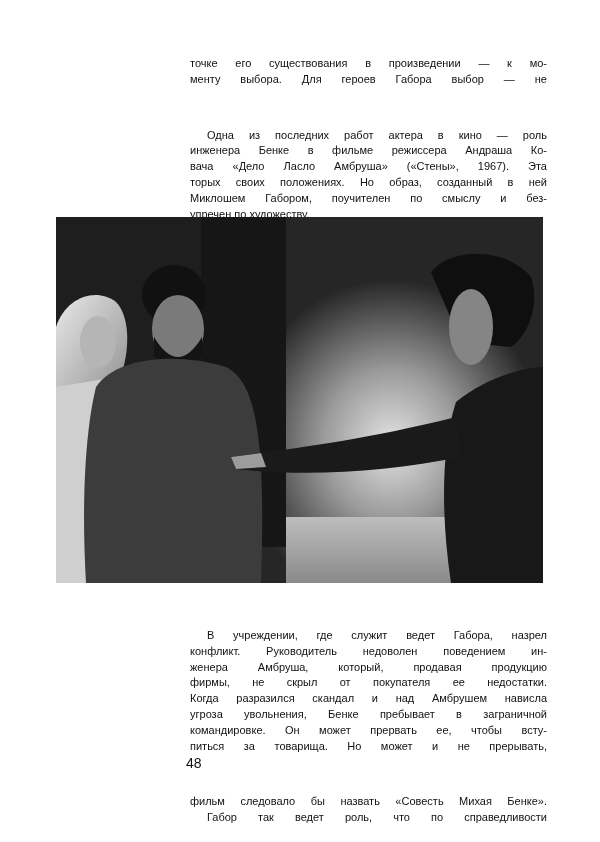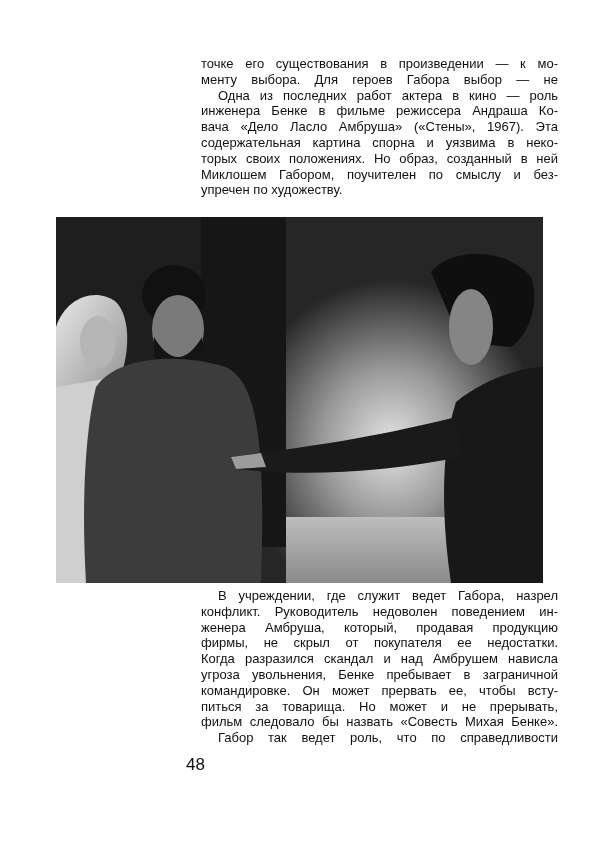--- a/index.html
+++ b/index.html
@@ -1,42 +1,41 @@
 <!DOCTYPE html>
 <html><head>
 <meta charset="utf-8">
 <style>
   html, body { margin:0; padding:0; background:#ffffff; }
   body { width:600px; height:842px; position:relative; overflow:hidden;
          font-family:"Liberation Sans", sans-serif; color:#111; }
-  .col { position:absolute; left:201px; width:357px; font-size:13px; line-height:15.8px; }
+  .col { position:absolute; left:190px; width:357px; font-size:11px; line-height:15.8px; }
   .col p { margin:0; text-align:justify; hyphens:manual; }
-  .col p.indent { text-indent:17px; }
+  .col p.indent { text-indent:17px;margin-top:40px; }
   .col p .ln { display:block; text-align:justify; text-align-last:justify; }
   .col p .ln.last { text-align-last:left; }
   #top { top:56px; }
   #bottom { top:588px; }
-  #pageno { position:absolute; left:186px; top:755px; font-size:17px; }
+  #pageno { position:absolute; left:186px; top:755px; font-size:14px; }
   #photo { position:absolute; left:56px; top:217px; width:487px; height:366px;
            background:#1c1c1c; overflow:hidden; }
   #photo svg { display:block; }
 </style>
 </head>
 <body>
 
 <div class="col" id="top">
   <p>
     <span class="ln">точке его существования в произведении — к мо-</span>
     <span class="ln">менту выбора. Для героев Габора выбор — не</span>
   </p>
   <p class="indent">
     <span class="ln">Одна из последних работ актера в кино — роль</span>
     <span class="ln" style="text-indent:0">инженера Бенке в фильме режиссера Андраша Ко-</span>
     <span class="ln" style="text-indent:0">вача «Дело Ласло Амбруша» («Стены», 1967). Эта</span>
-    <span class="ln" style="text-indent:0">содержательная картина спорна и уязвима в неко-</span>
     <span class="ln" style="text-indent:0">торых своих положениях. Но образ, созданный в ней</span>
     <span class="ln" style="text-indent:0">Миклошем Габором, поучителен по смыслу и без-</span>
     <span class="ln last" style="text-indent:0">упречен по художеству.</span>
   </p>
 </div>
 
 <div id="photo">
   <svg width="487" height="366" viewBox="0 0 487 366" xmlns="http://www.w3.org/2000/svg">
     <defs>
       <radialGradient id="wallLight" cx="0.55" cy="0.62" r="0.45">

